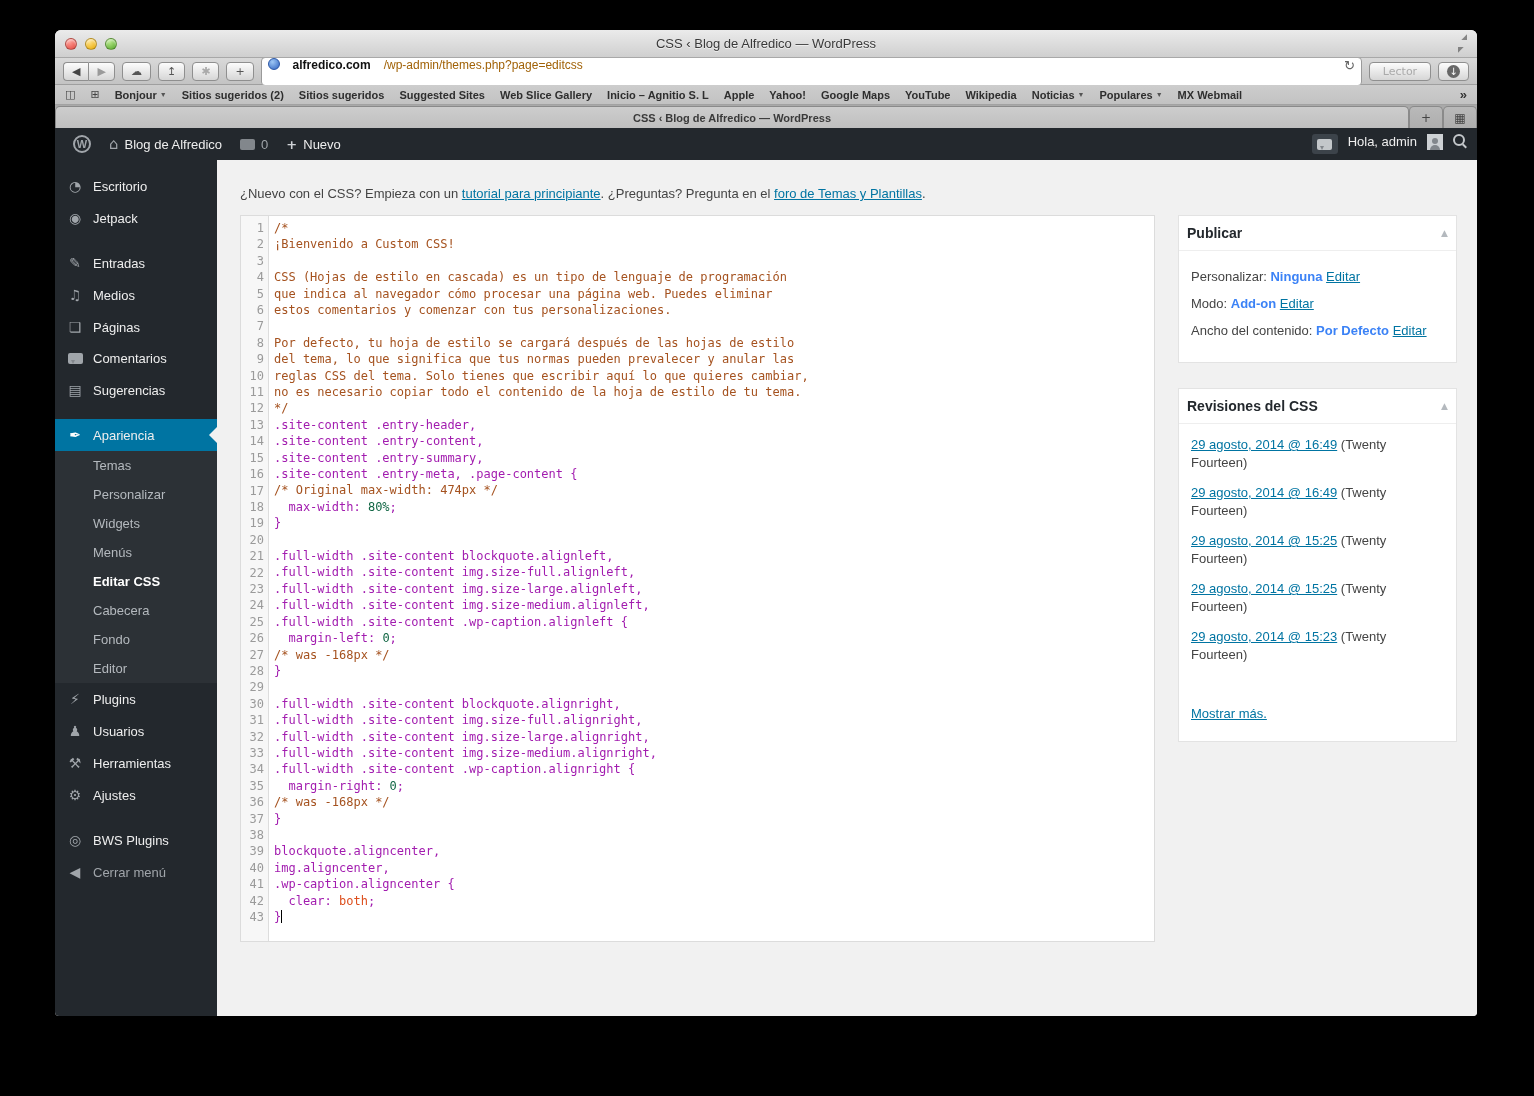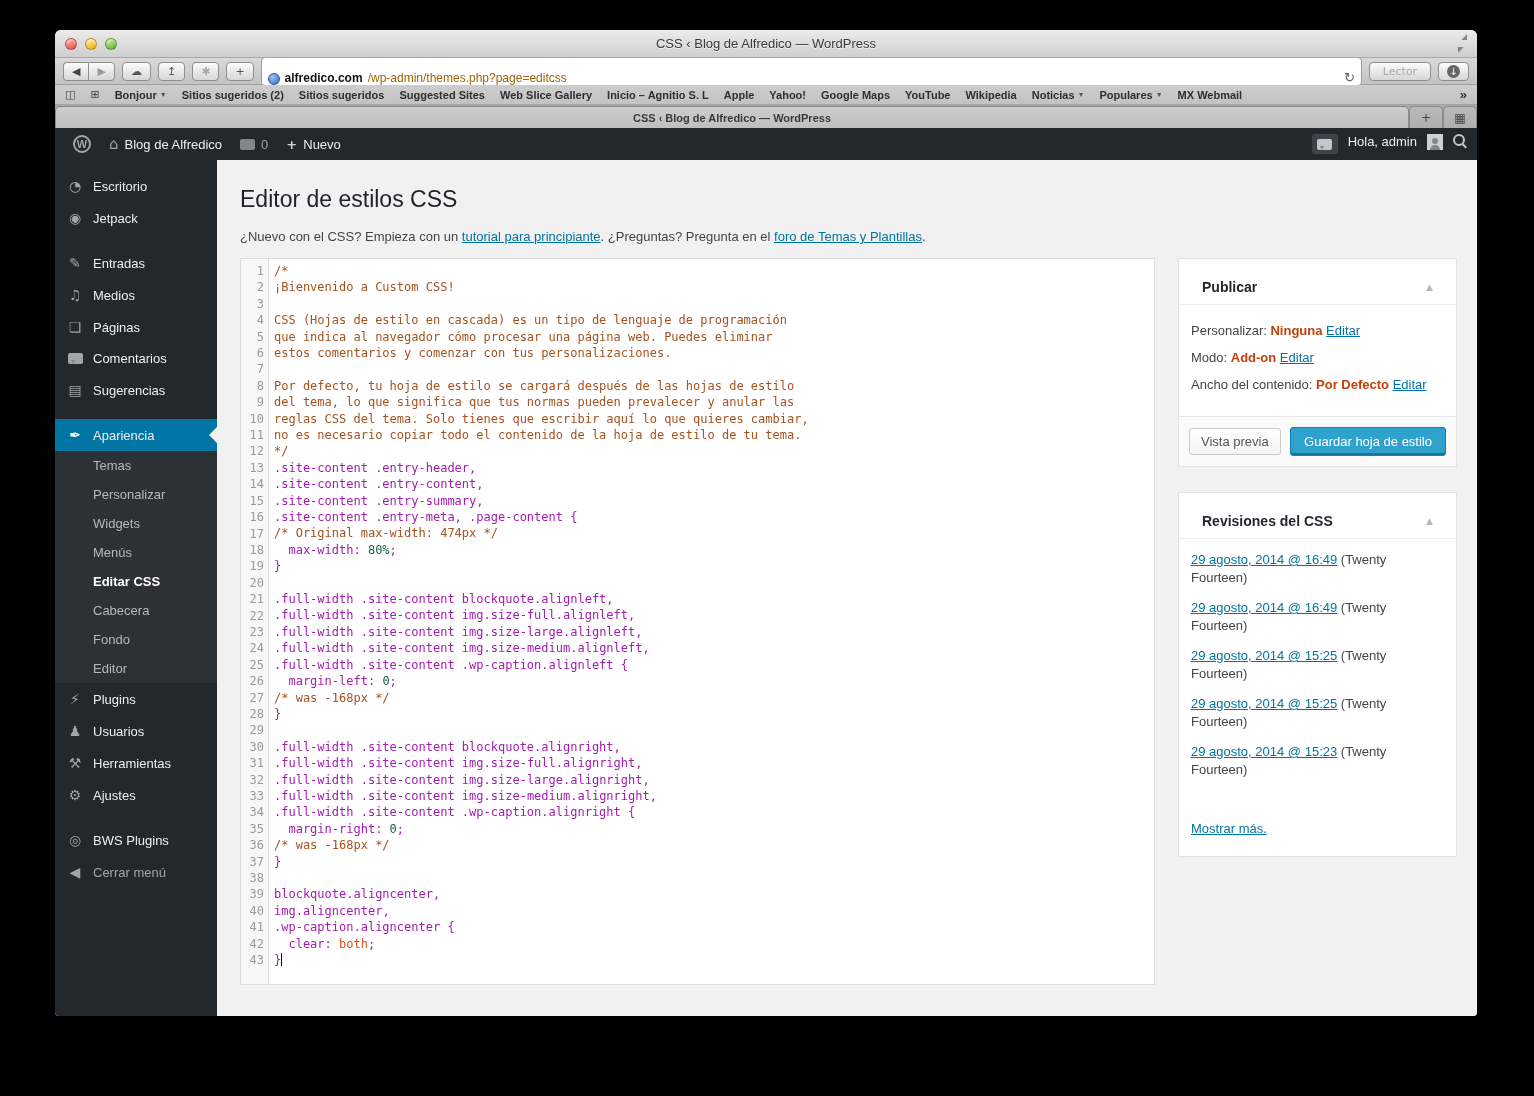--- a/index.html
+++ b/index.html
@@ -30,21 +30,21 @@
              padding:0 8px; gap:7px; }
   .tbtn { height:19px; border-radius:4px; border:1px solid #8f8f8f; color:#555;
           background:linear-gradient(#fcfcfc,#d6d6d6); font-size:11px;
           display:flex; align-items:center; justify-content:center; padding:0 8px;
           font-family:"DejaVu Sans", sans-serif; }
   .navgroup { display:flex; }
   .navgroup .tbtn:first-child { border-radius:4px 0 0 4px; border-right:none; }
   .navgroup .tbtn:last-child { border-radius:0 4px 4px 0; color:#9a9a9a; }
   .tbtn.dim { color:#aaa; }
   .urlfield { flex:1; height:29px; background:#fff; border:1px solid #9a9a9a; border-radius:4px;
-              display:flex; align-items:flex-end; padding:0 6px; gap:5px; font-size:12px; }
+              display:flex; align-items:flex-start; padding:0 6px; gap:13px; font-size:12px; }
   .favicon { width:12px; height:12px; border-radius:50%; flex:none;
              background:radial-gradient(circle at 35% 30%, #9ec7f5, #2f63c0);
              border:1px solid #2b56a5; }
   .url-host { color:#111; font-weight:bold; }
   .url-path { color:#a16207; }
   .url-spacer { flex:1; }
   .reload { color:#666; font-family:"DejaVu Sans", sans-serif; font-size:13px; }
   .reader { width:62px; flex:none; }
   .dl-circle { width:13px; height:13px; border-radius:50%; background:#666; color:#fff;
                font-size:10px; line-height:13px; text-align:center;
@@ -124,26 +124,26 @@
   .tk-c { color:#a5521f; }
   .tk-t { color:#a21caf; }
   .tk-n { color:#116644; }
   .tk-k { color:#dd4f1e; }
   .tk-p { color:#a21caf; }
   .caret { display:inline-block; width:1px; height:13px; background:#000; vertical-align:-2px; }
 
   .rightcol { width:279px; flex:none; display:flex; flex-direction:column; gap:25px; }
   .panel { background:#fff; border:1px solid #e3e3e3; }
   .panel-h { display:flex; align-items:center; justify-content:space-between;
-             padding:9px 23px; border-bottom:1px solid #eee; font-size:14px;
-             font-weight:bold; color:#23282d;margin-top:11px; }
+             padding:9px 8px; border-bottom:1px solid #eee; font-size:14px;
+             font-weight:bold; color:#23282d; }
   .toggle { color:#b4b9be; font-size:9px; font-family:"DejaVu Sans", sans-serif; }
   .panel-b { padding:6px 12px 12px; font-size:13px; color:#444; }
   .prow { margin:12px 0; }
-  .prow b { color:#c2410c; }
+  .prow b { color:#3b82f6; }
   .panel-f { background:#fafafa; border-top:1px solid #e5e5e5; padding:10px;
              display:flex; justify-content:space-between; align-items:center; }
   .btn { font-size:13px; border-radius:3px; padding:5px 11px; cursor:pointer; display:inline-block; }
   .btn.secondary { background:linear-gradient(#fefefe,#f4f4f4); border:1px solid #cbcbcb; color:#555; }
   .btn.primary { background:#2ea2cc; border:1px solid #1282ad; color:#fff;
                  box-shadow:inset 0 -2px 0 #1574a0; padding:6px 13px; }
   .rev-item { margin:0 0 12px; line-height:18px; }
   .rev-suffix { color:#444; }
   .more { margin:30px 0 8px; display:inline-block; }
 </style>
@@ -366,21 +366,20 @@
           <span class="micon">◎</span>
           <span>BWS Plugins</span>
         </div>
         <div class="mi dim-label ">
           <span class="micon">◀</span>
           <span>Cerrar menú</span>
         </div>
       </div>
 
     <div class="content">
-      <h1 class="page-title">Editor de estilos CSS</h1>
       <p class="intro" id="intro"><span>¿Nuevo con el CSS? Empieza con un </span><a class="link">tutorial para principiante</a><span>. ¿Preguntas? Pregunta en el </span><a class="link">foro de Temas y Plantillas</a><span>.</span></p>
 
       <div class="main-cols">
         <div class="editor-box">
           <div class="gutter" id="gutter">
               <div class="ln">1</div>
               <div class="ln">2</div>
               <div class="ln">3</div>
               <div class="ln">4</div>
               <div class="ln">5</div>
@@ -430,24 +429,20 @@
           <div class="panel">
             <div class="panel-h">
               <span>Publicar</span>
               <span class="toggle">▲</span>
             </div>
             <div class="panel-b" id="publish-rows">
                 <div class="prow"><span>Personalizar: </span><b>Ninguna </b><a class="link">Editar</a></div>
                 <div class="prow"><span>Modo: </span><b>Add-on </b><a class="link">Editar</a></div>
                 <div class="prow"><span>Ancho del contenido: </span><b>Por Defecto </b><a class="link">Editar</a></div>
               </div>
-            <div class="panel-f">
-              <span class="btn secondary">Vista previa</span>
-              <span class="btn primary">Guardar hoja de estilo</span>
-            </div>
           </div>
 
           <div class="panel">
             <div class="panel-h">
               <span>Revisiones del CSS</span>
               <span class="toggle">▲</span>
             </div>
             <div class="panel-b" style="padding-top:12px;">
               <div id="rev-items">
                   <div class="rev-item"><a class="link">29 agosto, 2014 @ 16:49</a><span class="rev-suffix"> (Twenty Fourteen)</span></div>

